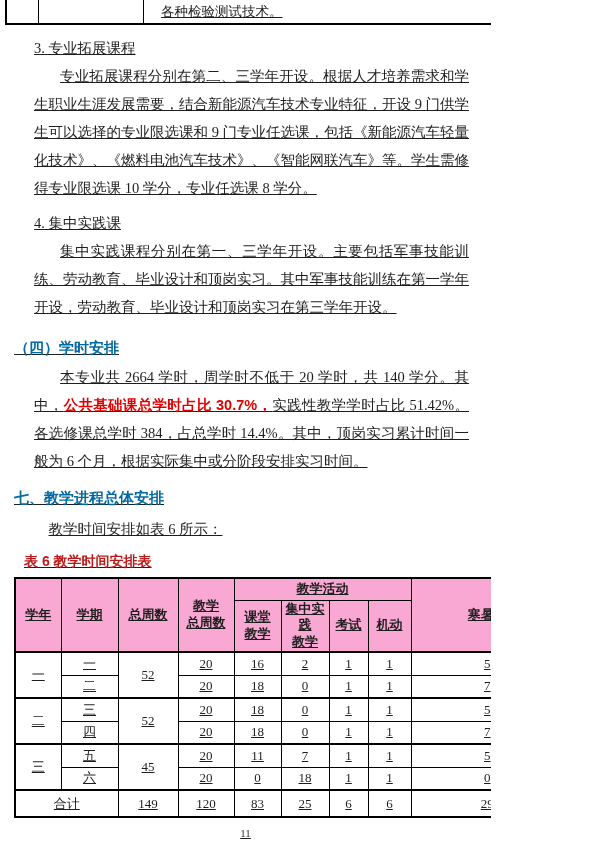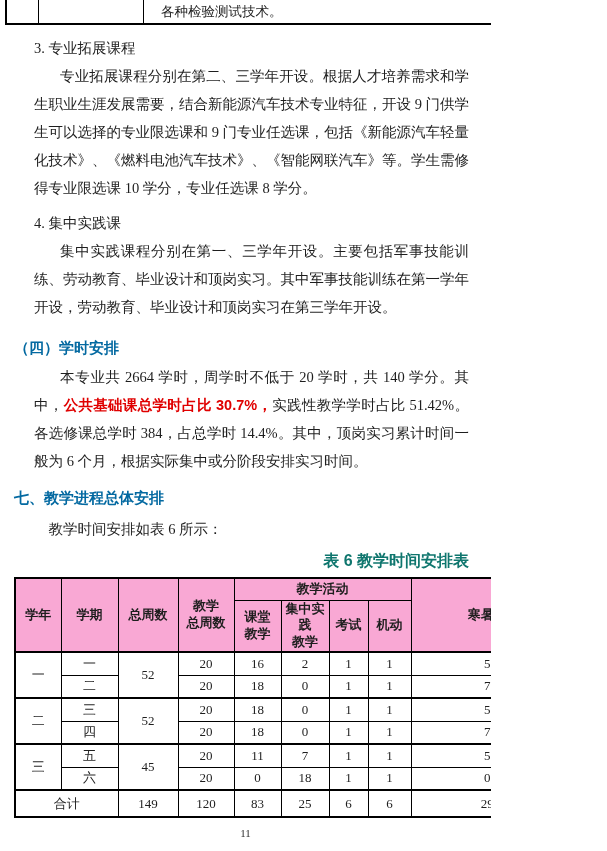--- a/index.html
+++ b/index.html
@@ -1,20 +1,20 @@
 <!DOCTYPE html>
 <html><head>
 <meta charset="utf-8">
 <style>
   * { box-sizing: border-box; }
   html, body { margin: 0; padding: 0; background: #ffffff; }
   .page {
     width: 491px; height: 851px; background: #ffffff; overflow: hidden;
     font-family: "Liberation Serif", "DejaVu Serif", serif;
-    color: #1e1e1e; position: relative;
+    color: #1e1e1e; position: relative; text-decoration: underline;
   }
 
   
   .top-table {
     margin-left: 5px; width: 578px; height: 25px;
     display: flex; border-bottom: 2px solid #000;
   }
   .top-table .cell {
     border-left: 1px solid #000; height: 100%;
     display: flex; align-items: center; font-size: 13.5px;
@@ -38,23 +38,23 @@
   }
   .heading.mt-lg { margin-top: 8px; }
   .red-bold {
     color: #e00000; font-weight: bold;
     font-family: "Liberation Sans", "DejaVu Sans", sans-serif;
   }
   .intro { text-indent: 1em; margin-top: 2px; }
 
   
   .caption {
-    text-align: right; font-weight: bold; font-size: 16px;
+    text-align: left; font-weight: bold; font-size: 14px;
     font-family: "Liberation Sans", "DejaVu Sans", sans-serif;
-    margin: 7px 0 0 -10px; height: 22px; line-height: 22px; color: #0f766e;
+    margin: 7px 0 0 -10px; height: 22px; line-height: 22px; color: #b91c1c;
   }
   table.schedule {
     border-collapse: collapse; table-layout: fixed;
     width: 549px; margin: 5px 0 0 -20px;
     border: 2px solid #000;
   }
   .schedule th, .schedule td {
     border: 1px solid #000; text-align: center; vertical-align: middle;
     padding: 0; font-size: 13px; overflow: hidden;
   }

